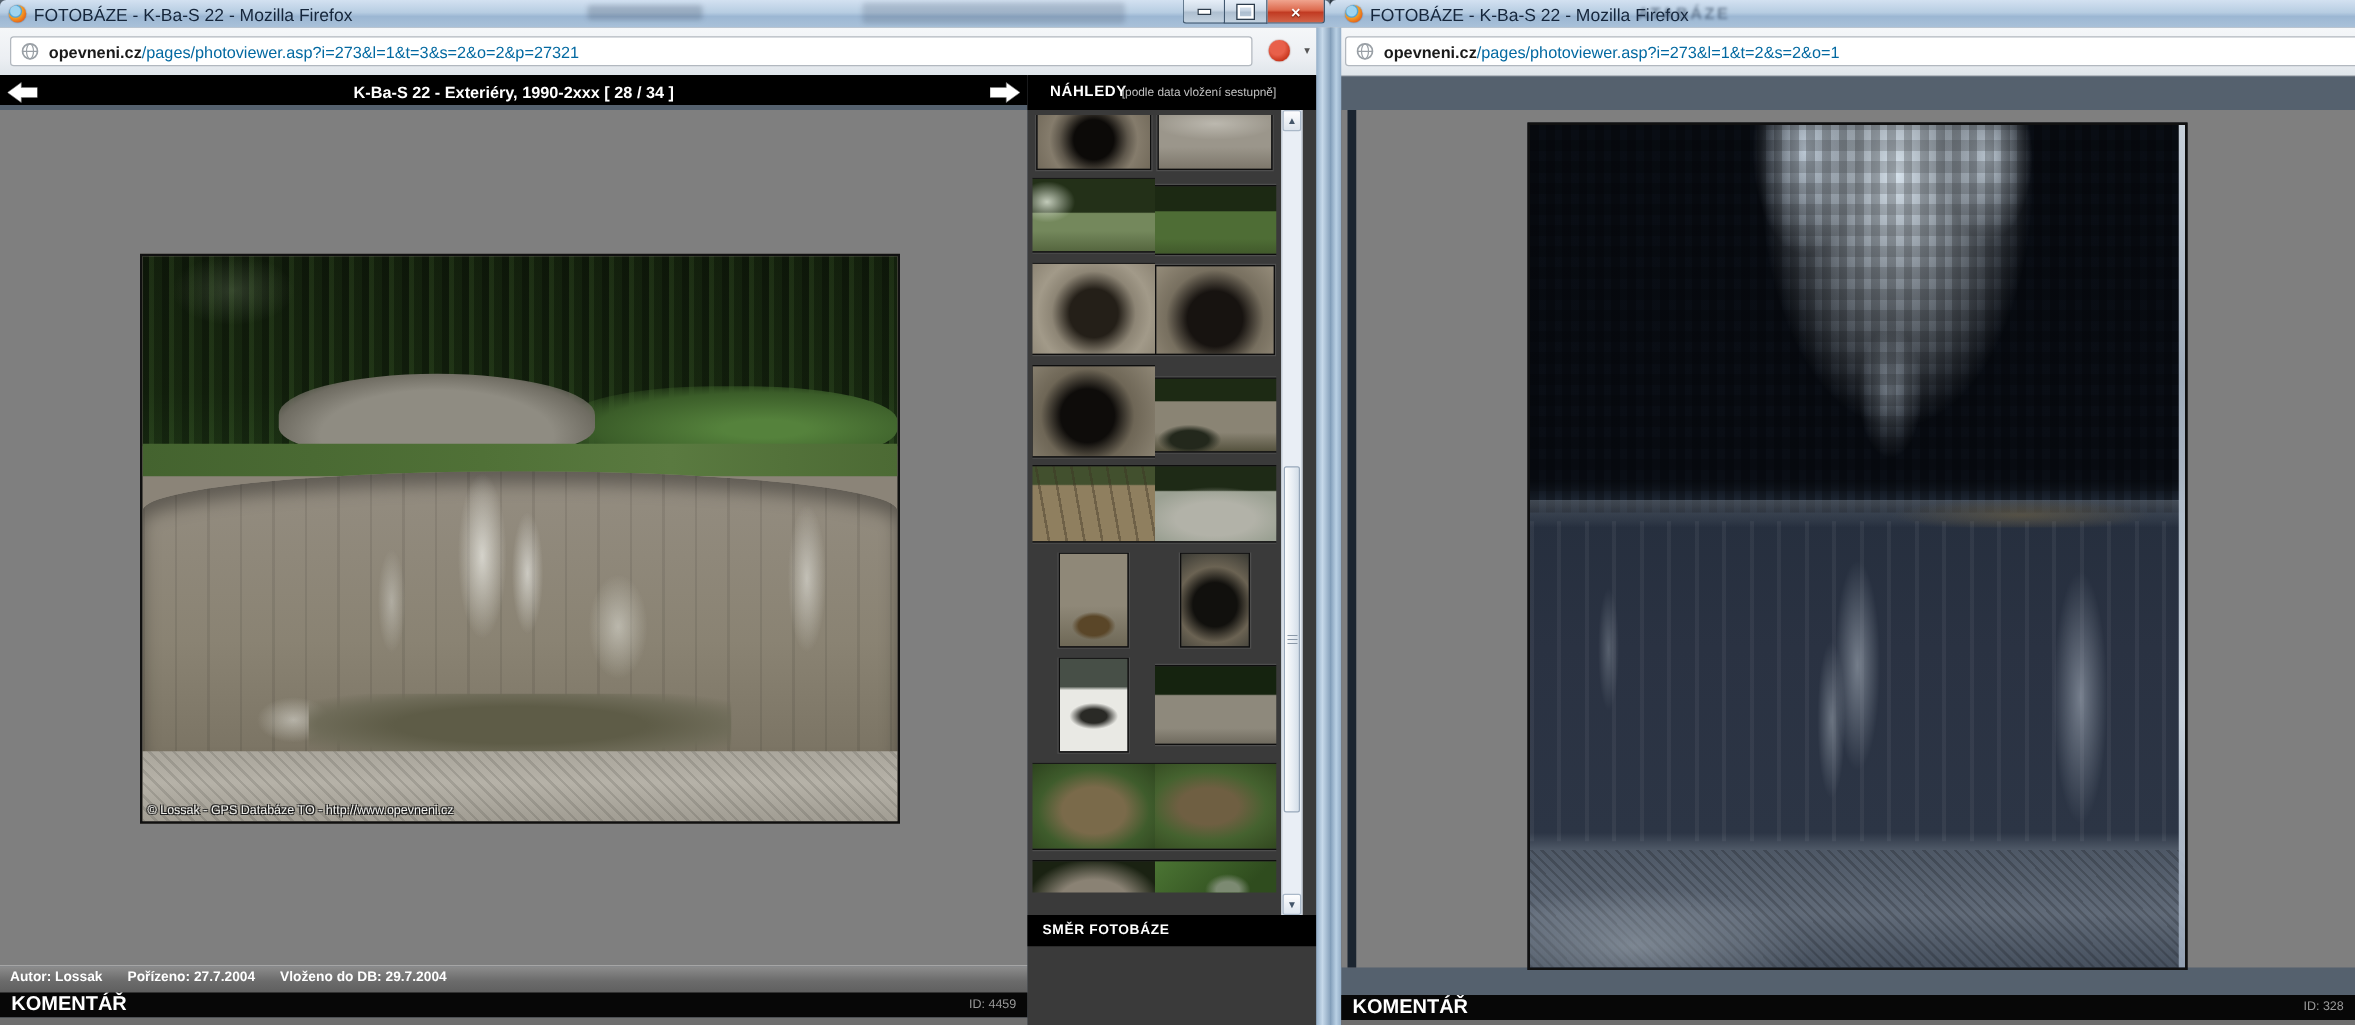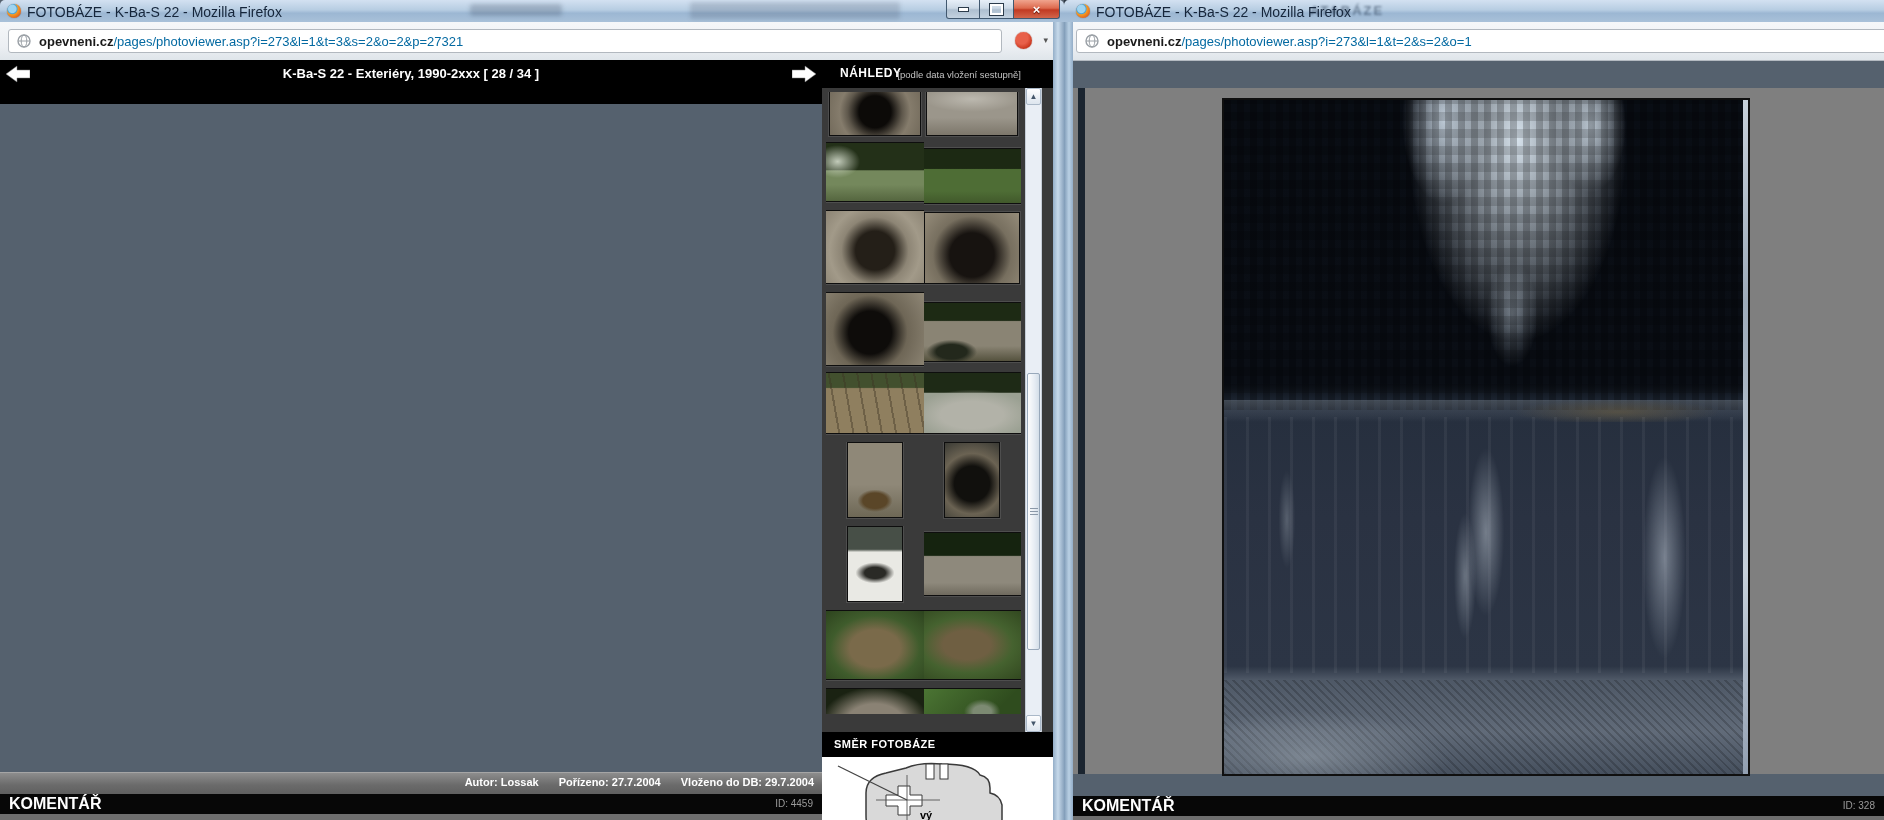--- a/index.html
+++ b/index.html
@@ -40,21 +40,21 @@
     display:flex;align-items:center;padding:0 8px;font-size:13px;white-space:nowrap;overflow:hidden;}
   .win-left .urlfield{left:8px;right:62px;}
   .win-right .urlfield{left:12px;right:-8px;}
   .globe{display:inline-flex;margin-right:8px;flex:none;}
   .urldom{color:#1a1a1a;font-weight:bold;}
   .urlpath{color:#0369a1;}
   .addon{position:absolute;right:32px;top:10px;width:17px;height:17px;border-radius:50%;
     background:radial-gradient(circle at 40% 35%,#e8604a 0 40%,#c22d14 80%);box-shadow:0 0 1px #7a1a08;}
   .addoncaret{position:absolute;right:16px;top:13px;font-size:9px;color:#555;}
   
-  .viewerhead{position:absolute;top:60px;height:44px;background:#000;color:#fff;}
+  .viewerhead{position:absolute;top:60px;height:24px;background:#000;color:#fff;}
   .win-left .viewerhead{left:0;width:822px;}
   .win-right .viewerhead{left:9px;right:0;}
   .vtitle{position:absolute;left:0;right:0;top:6px;text-align:center;font-size:13px;font-weight:bold;
     font-stretch:condensed;white-space:nowrap;}
   .navarrow{position:absolute;top:5px;width:24px;height:18px;}
   .navarrow.aleft{left:6px;}
   .navarrow.aright{right:6px;}
   .navarrow.asliver{right:-18px;}
   
   .photoarea{position:absolute;background:#7f7f7f;}
@@ -114,21 +114,21 @@
       repeating-linear-gradient(90deg,rgba(255,255,255,.05) 0 3px,transparent 3px 22px);}
   .pr-rim{left:0;right:0;top:86%;bottom:0;
     background:radial-gradient(190px 62px at 16% 82%,rgba(162,172,182,.55),transparent 75%),
       repeating-linear-gradient(45deg,rgba(0,0,0,.18) 0 2px,transparent 2px 6px),
       linear-gradient(180deg,#4e5866 0%,#616b79 55%,#46505e 100%);}
   .pr-edge{right:0;top:0;bottom:0;width:5px;opacity:.9;
     background:linear-gradient(180deg,#dce6f0 0%,#aebccc 30%,#d8e2ec 70%,#9aa8ba 100%);}
   
   .infobar{position:absolute;height:35px;line-height:19px;color:#fff;font-size:11px;font-weight:bold;
     background:linear-gradient(180deg,#8d8d8d 0%,#6b6b6b 35%,#4e4e4e 100%);border-top:1px solid #a5a5a5;
-    display:flex;justify-content:flex-end;padding:0 8px;box-sizing:border-box;white-space:nowrap;overflow:hidden;}
+    display:flex;justify-content:flex-start;padding:0 8px;box-sizing:border-box;white-space:nowrap;overflow:hidden;}
   .win-left .infobar{left:0;width:822px;top:772px;}
   .win-right .infobar{left:9px;right:0;top:774px;}
   .dates span{margin-left:20px;}
   .commentbar{position:absolute;height:20px;line-height:20px;background:#070707;color:#fff;
     display:flex;justify-content:space-between;padding:0 9px;box-sizing:border-box;white-space:nowrap;overflow:hidden;}
   .win-left .commentbar{left:0;width:822px;top:794px;}
   .win-right .commentbar{left:9px;right:0;top:796px;}
   .kom{font-size:16px;font-weight:bold;}
   .idlbl{font-size:10px;color:#9a9a9a;}
   .belowbar{position:absolute;background:#6e6e6e;}
@@ -227,20 +227,33 @@
             <polygon points="24,5 11,5 11,1 0,9 11,17 11,13 24,13" fill="#fff" stroke="#777" stroke-width="0.5"></polygon>
           </svg>
       </div>
       <div class="vtitle">K-Ba-S 22 - Exteriéry, 1990-2xxx [ 28 / 34 ]</div>
       <div class="navarrow aright">
         <svg width="24" height="18" viewBox="0 0 24 18">
             <polygon points="0,5 13,5 13,1 24,9 13,17 13,13 0,13" fill="#fff" stroke="#777" stroke-width="0.5"></polygon>
           </svg>
       </div>
     </div>
+    <div class="photoarea">
+      <div class="photo photo-left">
+        <div class="pl-layer pl-forest"></div>
+        <div class="pl-layer pl-bush"></div>
+        <div class="pl-layer pl-mound"></div>
+        <div class="pl-layer pl-grass"></div>
+        <div class="pl-layer pl-wall"></div>
+        <div class="pl-layer pl-stains"></div>
+        <div class="pl-layer pl-floor"></div>
+        <div class="pl-layer pl-rim"></div>
+        <div class="watermark">© Lossak - GPS Databáze TO - http://www.opevneni.cz</div>
+      </div>
+    </div>
     <div class="infobar">
       <span>Autor: Lossak</span>
       <span class="dates"><span>Pořízeno: 27.7.2004</span><span>Vloženo do DB: 29.7.2004</span></span>
     </div>
     <div class="commentbar">
       <span class="kom">KOMENTÁŘ</span>
       <span class="idlbl">ID: 4459</span>
     </div>
     <div class="belowbar"></div>
 
@@ -324,32 +337,20 @@
           </div>
         </div>
       <div class="vscroll">
         <div class="sbtn up">▲</div>
         <div class="sthumb">
             <span class="grip"></span>
           </div>
         <div class="sbtn down">▼</div>
       </div>
       <div class="smerhead">SMĚR FOTOBÁZE</div>
-      <div class="diagram">
-        <svg width="231" height="123" viewBox="0 0 231 123">
-          <path d="M44,36 Q44,20 64,16 L84,11 Q98,5 120,7 Q152,7 158,18 Q168,20 168,31 L168,36 Q178,38 180,48 L180,62 Q180,76 168,78 L160,80 Q150,92 120,90 L64,86 Q44,82 44,58 Z" fill="#d9d9d9" stroke="#3a3a3a" stroke-width="1.5"></path>
-          <rect x="104" y="7" width="8" height="15" fill="#ffffff" stroke="#3a3a3a" stroke-width="1"></rect>
-          <rect x="118" y="7" width="8" height="15" fill="#ffffff" stroke="#3a3a3a" stroke-width="1"></rect>
-          <path d="M64,38 h12 v-9 h12 v9 h12 v11 h-12 v9 h-12 v-9 h-12 z" fill="#ffffff" stroke="#3a3a3a" stroke-width="1"></path>
-          <line x1="54" y1="43" x2="118" y2="43" stroke="#555" stroke-width="0.9"></line>
-          <line x1="85" y1="18" x2="85" y2="80" stroke="#555" stroke-width="0.9"></line>
-          <line x1="16" y1="9" x2="85" y2="43" stroke="#444" stroke-width="1.3"></line>
-          <text x="98" y="62" font-size="11" font-weight="bold" fill="#000">vý</text>
-        </svg>
-      </div>
     </div>
     <div class="edge-right-glass"></div>
   </div>
 
   <div class="win win-right">
     <div class="rw-darkline"></div>
     <div class="titlebar">
       <span class="fficon" style="left:12px"></span>
       <span class="wtitle" style="left:32px">FOTOBÁZE - K-Ba-S 22 - Mozilla Firefox</span>
       <span class="ghosttext">ATABÁZE</span>

